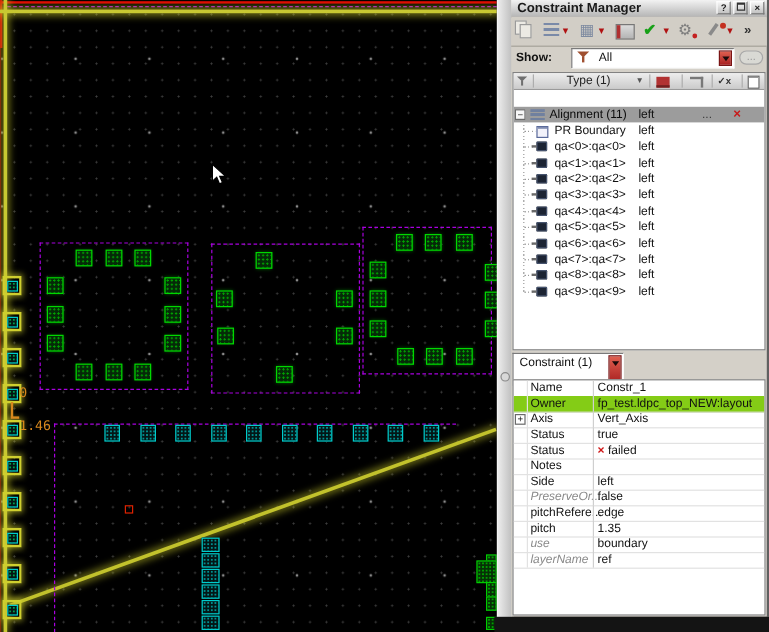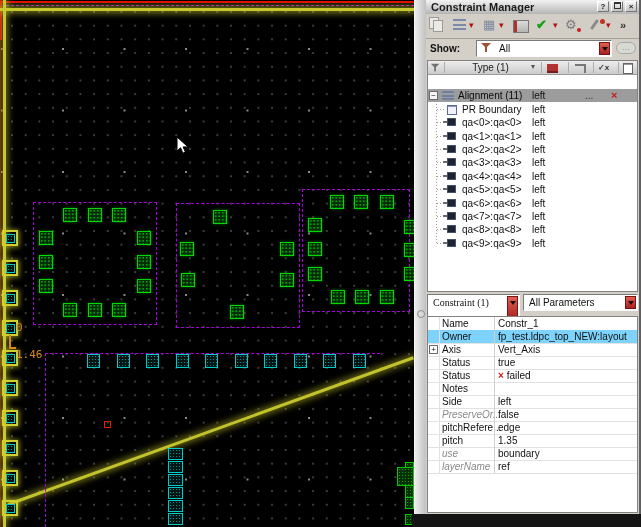--- a/index.html
+++ b/index.html
@@ -129,29 +129,29 @@
     background:repeating-linear-gradient(to right,#9a9a9a 0 1px,transparent 1px 3px);}
   .ticon{position:absolute;left:19px;top:2px;}
   .ticon.pin{width:9px;height:8px;background:#1c2433;border-radius:1px;box-shadow:inset 0 0 0 1px #46536e;}
   .ticon.pin::before{content:"";position:absolute;left:-4px;top:3px;width:4px;height:2px;background:#6a6a6a;}
   .ticon.bdoc{width:10px;height:10px;background:#f2f2fa;border:1px solid #5a6a9a;box-sizing:border-box;
     box-shadow:inset 0 2px 0 -1px #8a96b8, inset 0 4px 0 -3px #8a96b8, inset 0 6px 0 -5px #8a96b8;}
   .tlabel{position:absolute;left:34px;top:1px;}
   .tvalue{position:absolute;left:104px;top:1px;}
   
   #selrow{position:absolute;left:1px;top:294px;width:211px;height:17px;}
-  #sel1{left:0;top:0;width:93px;height:28px;font-family:Liberation Serif, serif;}
+  #sel1{left:0;top:0;width:93px;height:28px;}
   #sel2{left:96px;top:0;width:115px;height:17px;}
   
   #propbox{position:absolute;left:1px;top:316px;width:211px;height:197px;background:#fff;
     border:1px solid #828282;box-sizing:border-box;overflow:hidden;}
   .prow{position:absolute;left:0;right:0;height:13px;border-bottom:1px solid #e2e2e2;}
   .prow::before{content:"";position:absolute;left:11px;top:0;bottom:0;width:1px;background:#e2e2e2;}
   .prow::after{content:"";position:absolute;left:66px;top:0;bottom:0;width:1px;background:#cfcfcf;}
-  .prow.hl{background:#7dd3fc;}
+  .prow.hl{background:#84cc16;}
   .pname{position:absolute;left:14px;top:1px;}
   .pname.it{font-style:italic;color:#8a8a8a;}
   .pval{position:absolute;left:70px;top:1px;white-space:nowrap;}
   .pexp{position:absolute;left:1px;top:2px;width:9px;height:9px;background:#fff;border:1px solid #6a6a6a;
     font-size:8px;line-height:7px;text-align:center;box-sizing:border-box;}
   .redx{color:#d01818;font-weight:bold;}
   #bottombar{position:absolute;left:412px;top:514px;width:229px;height:13px;background:#141414;}
 </style>
 </head>
 <body>
@@ -396,24 +396,20 @@
             <span class="tvalue">left</span>
           </div>
         </div>
     </div>
 
     <div id="selrow">
       <div class="combo" id="sel1">
         <span class="cval">Constraint (1)</span>
         <span class="redbtn"></span>
       </div>
-      <div class="combo" id="sel2">
-        <span class="cval">All Parameters</span>
-        <span class="redbtn"></span>
-      </div>
     </div>
 
     <div id="propbox">
       <div>
           <div class="prow" style="top: 0px;">
             <span class="pname">Name</span>
             <span class="pval">Constr_1</span>
           </div>
           <div class="prow hl" style="top: 13px;">
             <span class="pname">Owner</span>

